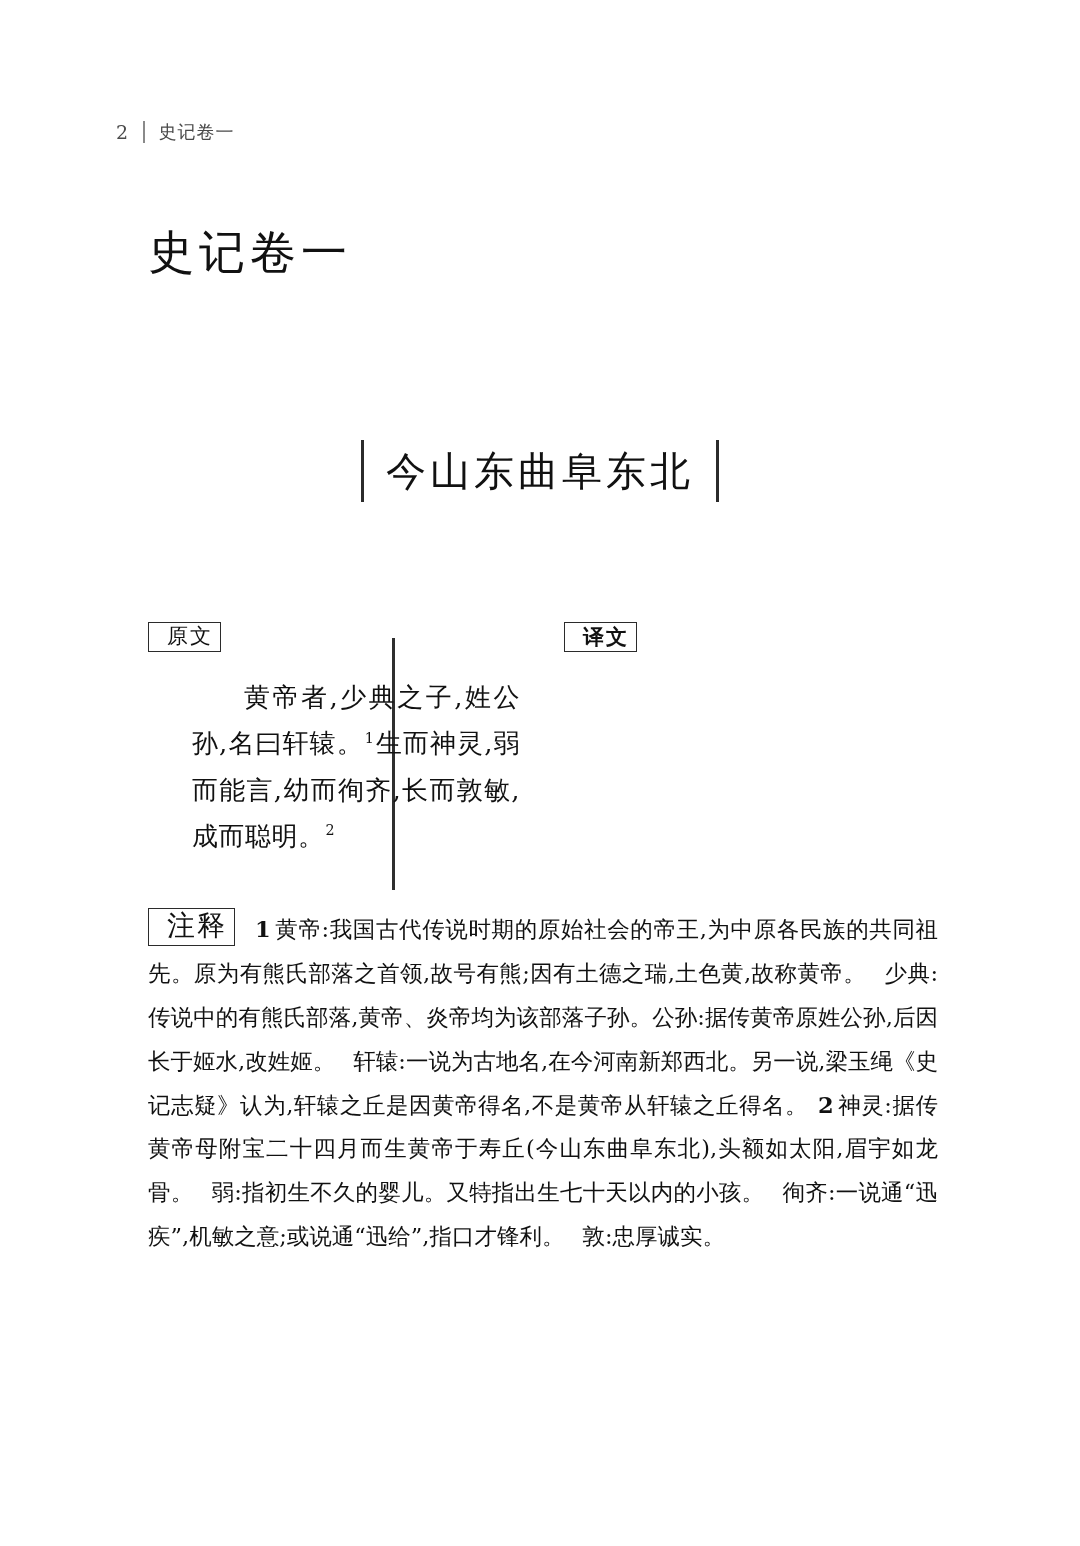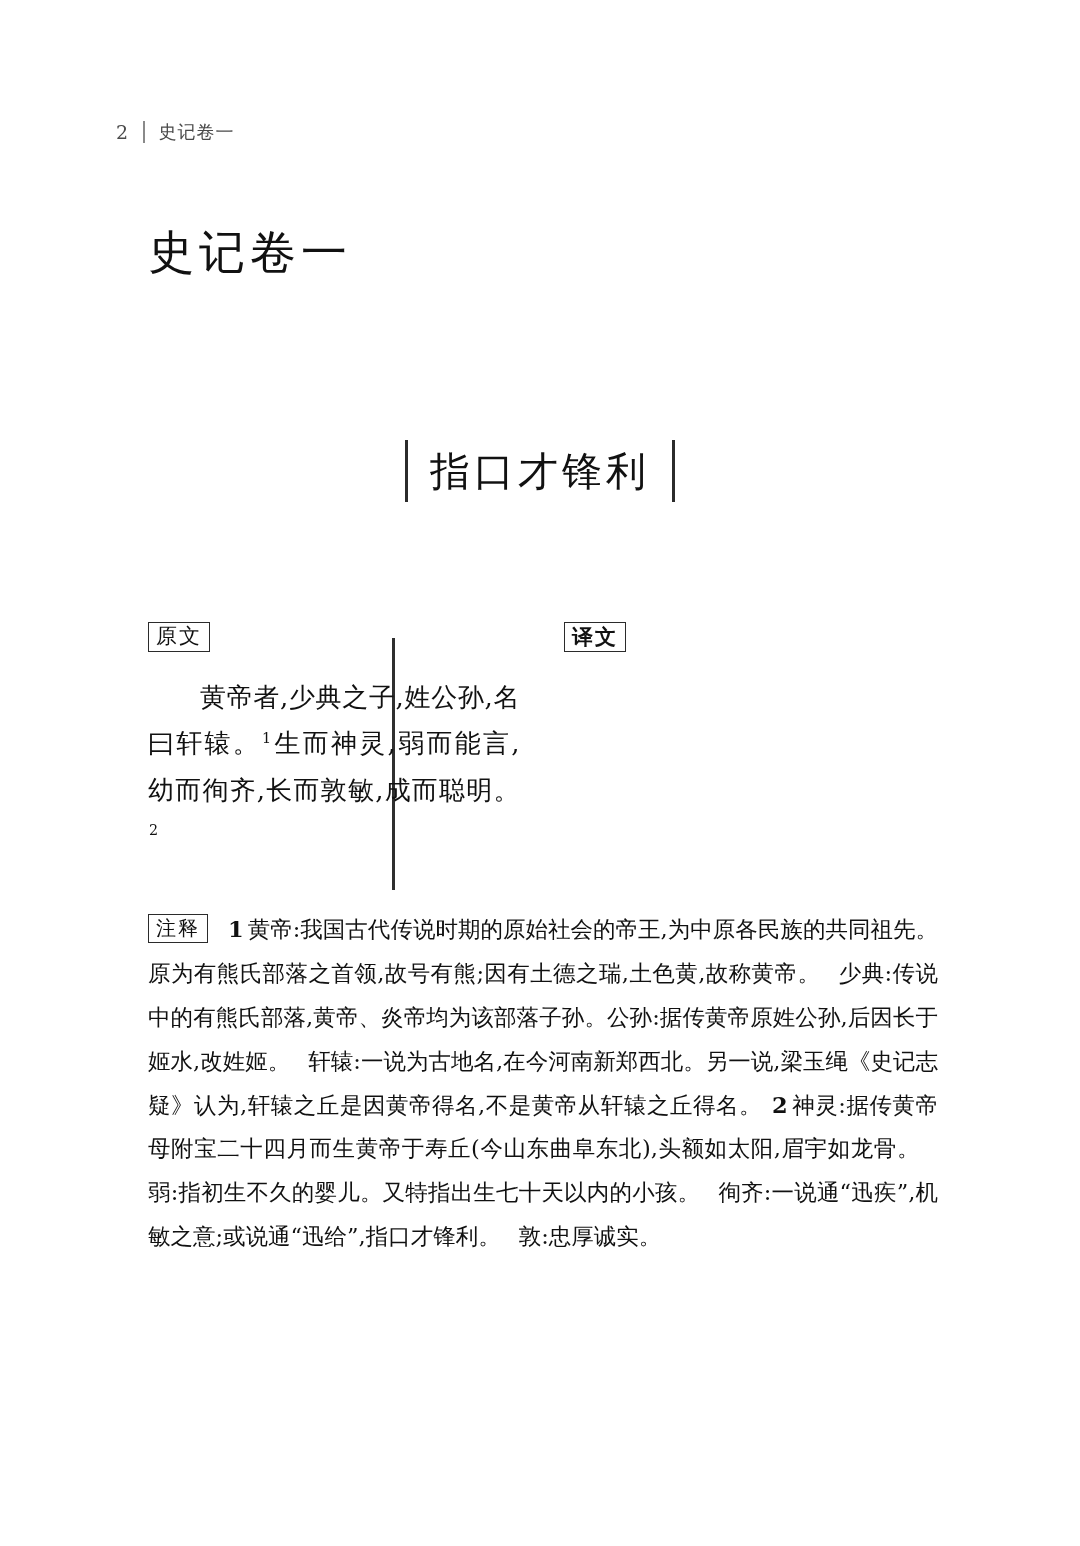--- a/index.html
+++ b/index.html
@@ -105,35 +105,36 @@
     left: 392px;
     top: 638px;
     width: 3px;
     height: 252px;
     background: #2f2f2f;
   }
 
   .sec-label {
     display: inline-block;
     border: 1.6px solid #2b2b2b;
-    padding: 2px 7px 3px 7px;
+    padding: 2px 7px 3px 18px;
     font-size: 21px;
     letter-spacing: 2px;
     line-height: 1.1;
     color: #111;
   }
 
   .col-body {
     margin-top: 22px;
     font-size: 26px;
     line-height: 1.78;
     letter-spacing: 0.5px;
     text-align: justify;
     text-indent: 2em;
     color: #111;
+    margin-left: 44px;
   }
   .col.right .col-body {
     font-size: 24px;
     line-height: 1.82;
   }
   sup.note-ref {
     font-size: 0.55em;
     vertical-align: super;
     line-height: 0;
     padding: 0 1px;
@@ -144,21 +145,21 @@
     position: absolute;
     left: 148px;
     top: 908px;
     width: 790px;
     font-size: 22.5px;
     line-height: 1.95;
     text-align: justify;
     color: #111;
   }
   .notes .sec-label {
-    font-size: 20px;
+    font-size: 28px;
     margin-right: 10px;
     position: relative;
     top: -2px;
   }
   .note-num {
     font-weight: bold;
     padding: 0 4px 0 10px;
   }
   .note-gap {
     display: inline-block;
@@ -174,21 +175,21 @@
     <span class="folio">2</span>
     <span class="rule"></span>
     <span class="rh-title">史记卷一</span>
   </div>
 
   <div class="volume-title">史记卷一</div>
 
   <div class="chapter-title-wrap">
     <div class="chapter-title-inner">
       <span class="chapter-bar"></span>
-      <span class="chapter-title">指口才锋利</span>
+      <span class="chapter-title">今山东曲阜东北</span>
       <span class="chapter-bar"></span>
     </div>
   </div>
 
   <div class="col-divider"></div>
 
   <div class="columns">
 
     <div class="col left">
       <span class="sec-label">原文</span>

